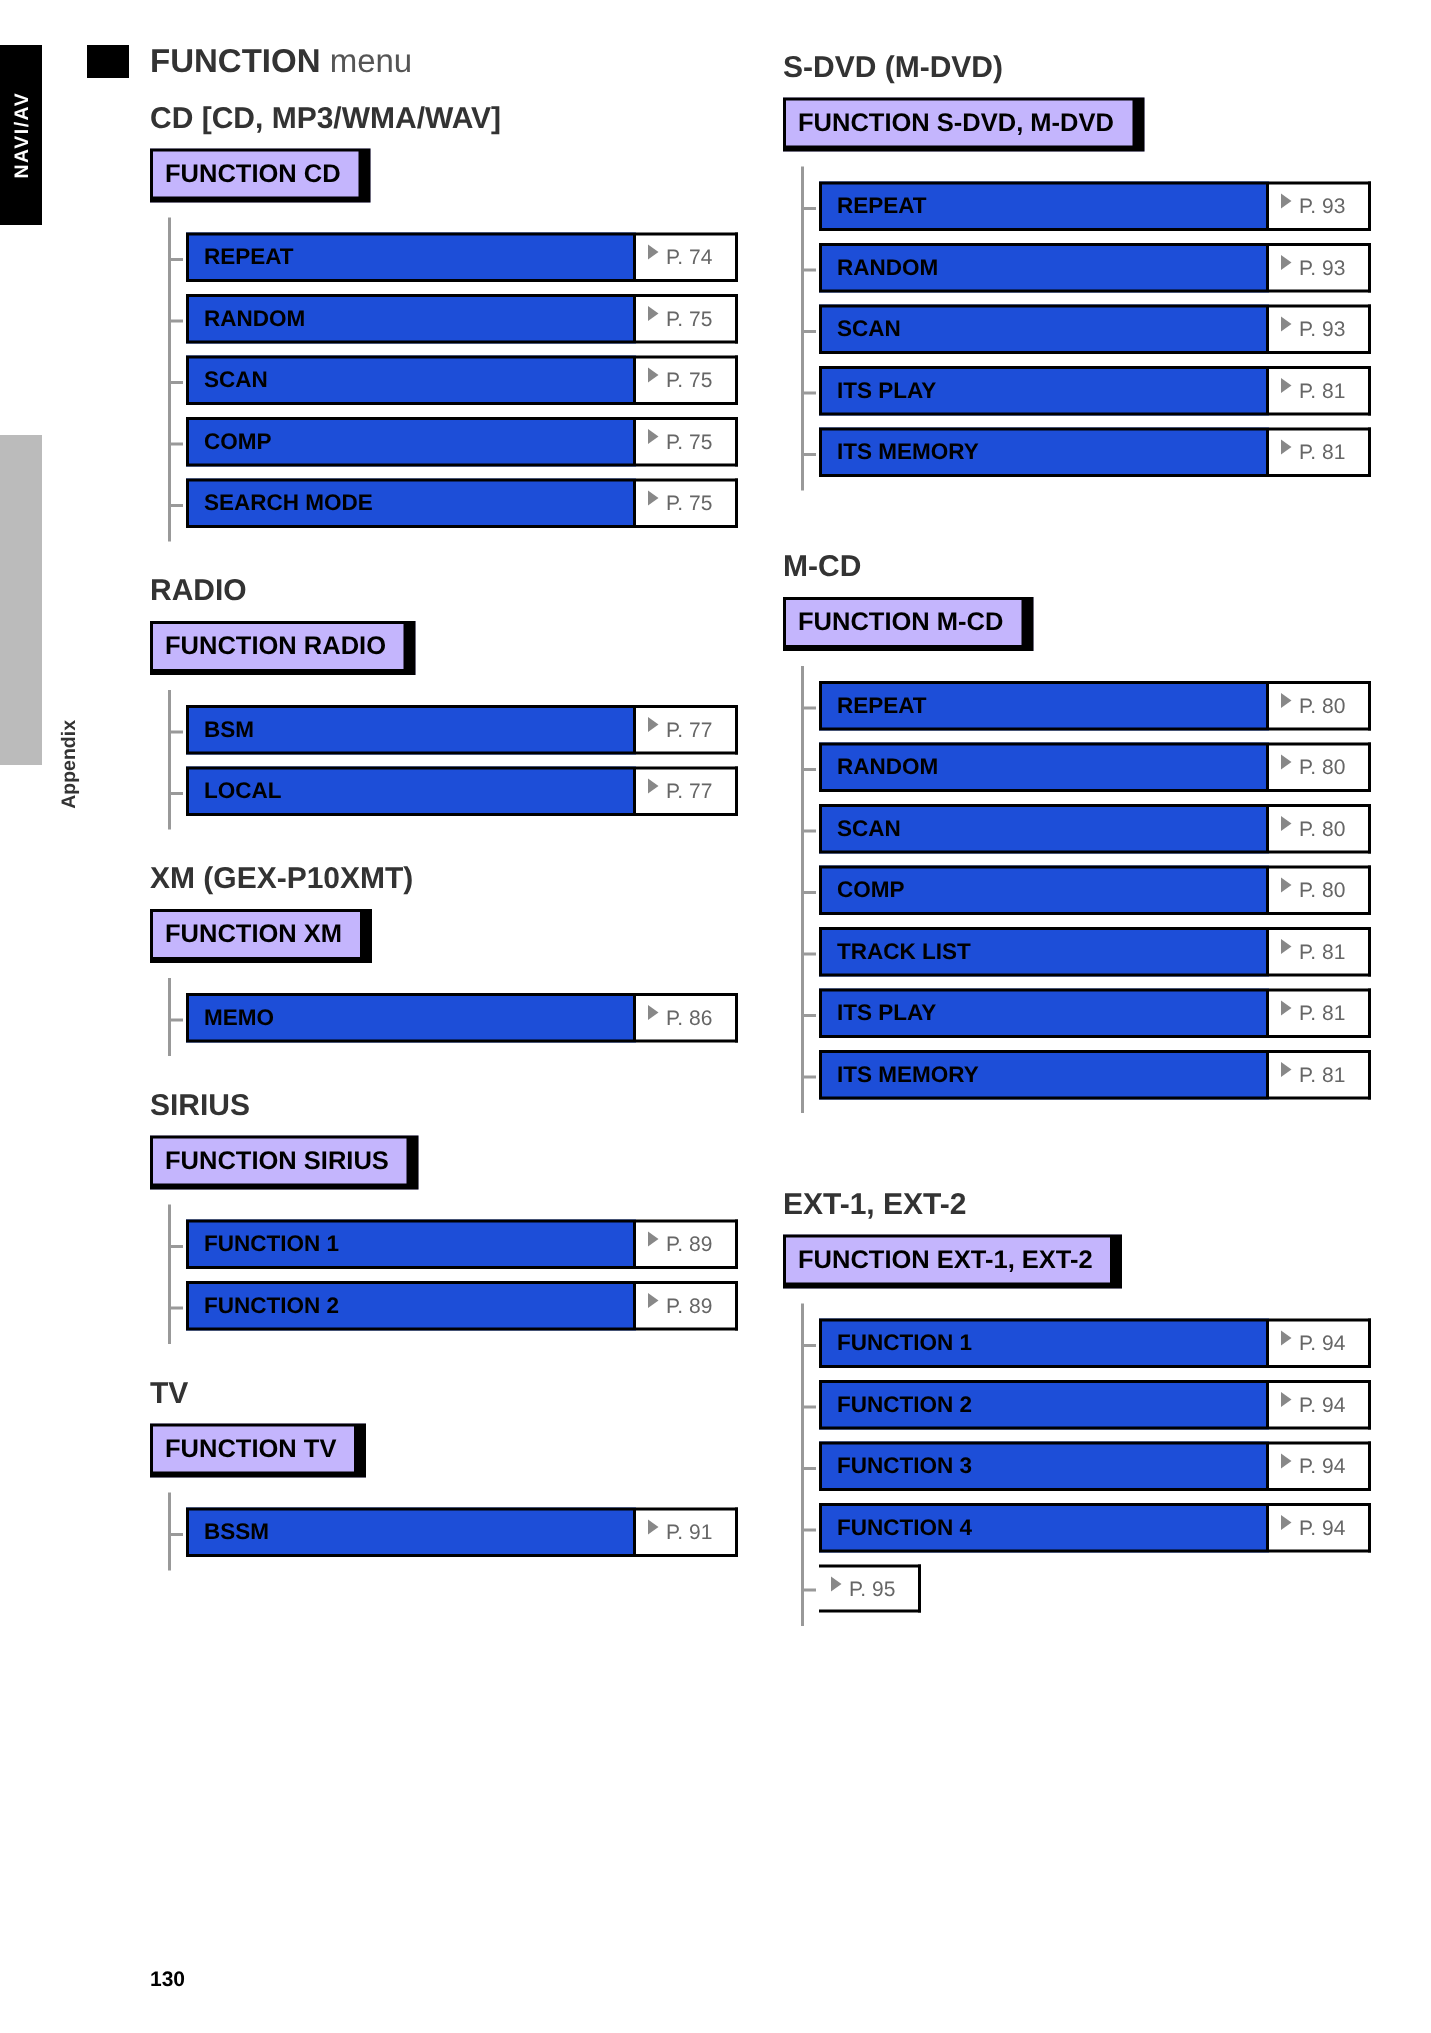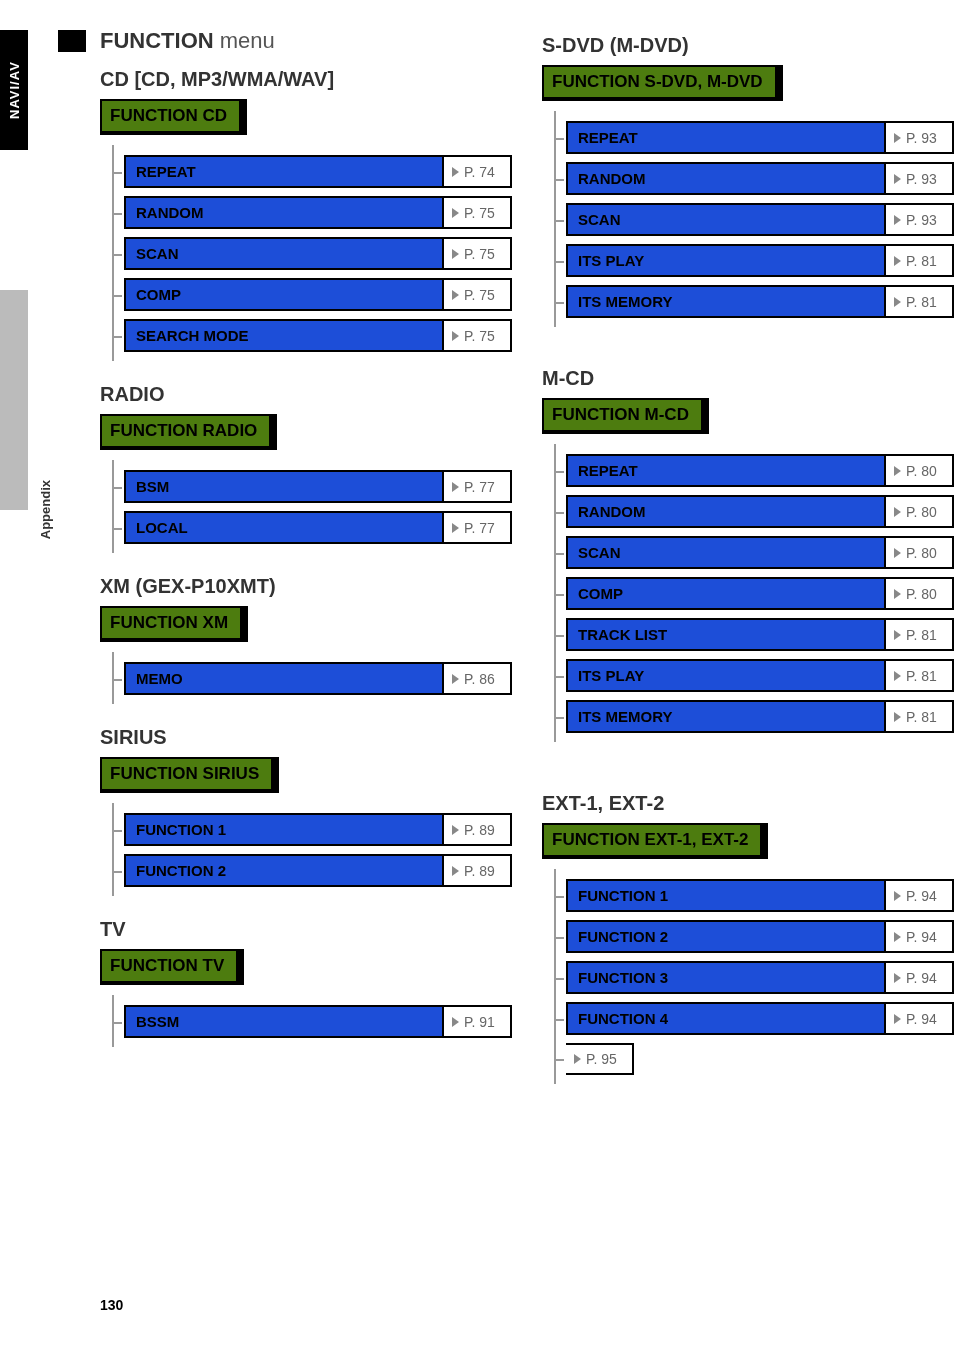--- a/index.html
+++ b/index.html
@@ -48,20 +48,21 @@
   .black-block {
     position: absolute;
     left: 58px;
     top: 30px;
     width: 28px;
     height: 22px;
     background: #000;
   }
   .content {
     padding-left: 100px;
+    padding-right: 40px;
     padding-top: 28px;
     display: flex;
     gap: 30px;
   }
   .column { flex: 1; min-width: 0; }
   .main-title {
     font-size: 22px;
     font-weight: bold;
     color: #333;
     margin-bottom: 14px;
@@ -70,21 +71,21 @@
   .section-heading {
     font-size: 20px;
     font-weight: bold;
     color: #333;
     margin-bottom: 8px;
     margin-top: 22px;
   }
   .section-heading.first-right { margin-top: 6px; }
   .function-tag {
     display: inline-block;
-    background: #4d7c0f;
+    background: #c4b5fd;
     border: 2px solid #000;
     border-right-width: 8px;
     border-bottom-width: 4px;
     color: #000;
     font-weight: bold;
     font-size: 17px;
     padding: 5px 12px 5px 8px;
     margin-bottom: 10px;
   }
   .tree {
@@ -119,36 +120,35 @@
     min-width: 0;
   }
   .page-ref {
     border: 2px solid #000;
     border-left: none;
     padding: 6px 8px;
     font-size: 14px;
     background: #fff;
     white-space: nowrap;
     display: flex;
-    align-items: center;
     color: #666;
     min-width: 68px;
   }
   .page-ref .tri {
     display: inline-block;
     width: 0; height: 0;
     border-top: 5px solid transparent;
     border-bottom: 5px solid transparent;
     border-left: 7px solid #888;
     margin-right: 5px;
   }
   .page-number {
     position: absolute;
     left: 100px;
-    bottom: 42px;
+    bottom: 28px;
     font-weight: bold;
     font-size: 14px;
   }
   .page-wrap { position: relative; min-height: 1355px; width: 954px; }
 </style>
 </head>
 <body>
 
 <div class="page-wrap">
 

